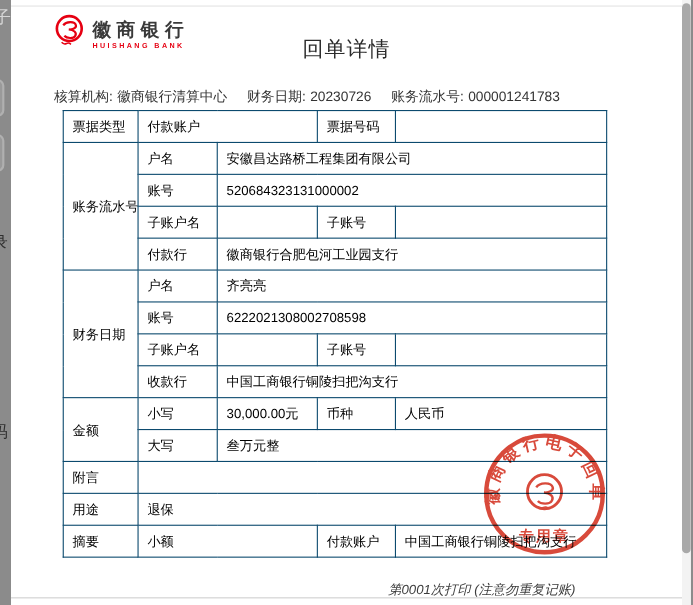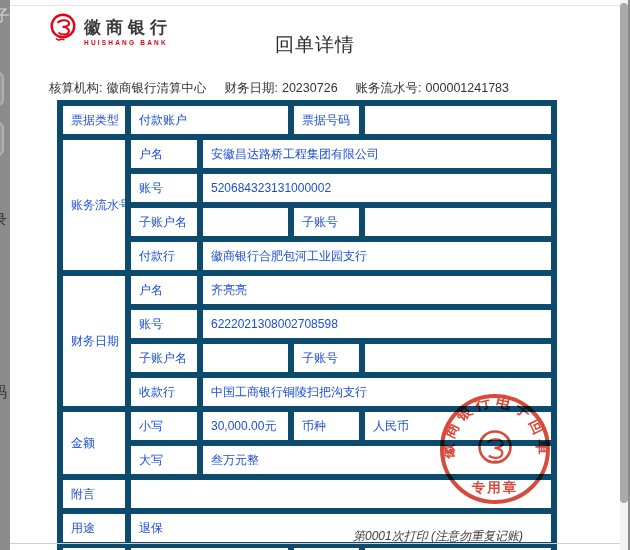--- a/index.html
+++ b/index.html
@@ -34,21 +34,21 @@
   .dialog-title { position: absolute; left: 0; top: 32px; width: 610px; text-align: center;
     font-size: 19px; color: #2b2b2b; letter-spacing: 1px; }
 
   .meta-line { position: absolute; left: 39px; top: 80px; font-size: 12.5px; color: #333; white-space: nowrap; }
   .meta-group { margin-right: 18px; }
   .meta-label { margin-right: 4px; }
 
   
   .receipt-table { position: absolute; left: 47px; top: 100px; border-collapse: collapse; table-layout: fixed; width: 494px; }
   .receipt-table td {
-    border: 6px solid #0c4a6e; font-size: 12px; color: #1d4ed8;
+    border: 1px solid #0c4a6e; font-size: 12px; color: #000000;
     height: 28px; line-height: 28px; padding: 0 2px 0 8px;
     white-space: nowrap; overflow: hidden; vertical-align: middle;
   }
 
   
   .stamp { position: absolute; left: 427px; top: 391px; width: 116px; height: 116px;
     mix-blend-mode: multiply; opacity: 0.92; z-index: 3; pointer-events: none; }
 
   .footer-note { position: absolute; left: 343px; top: 528px; font-size: 12px; color: #3c3c3c; white-space: nowrap; font-style: italic; }
 </style>

